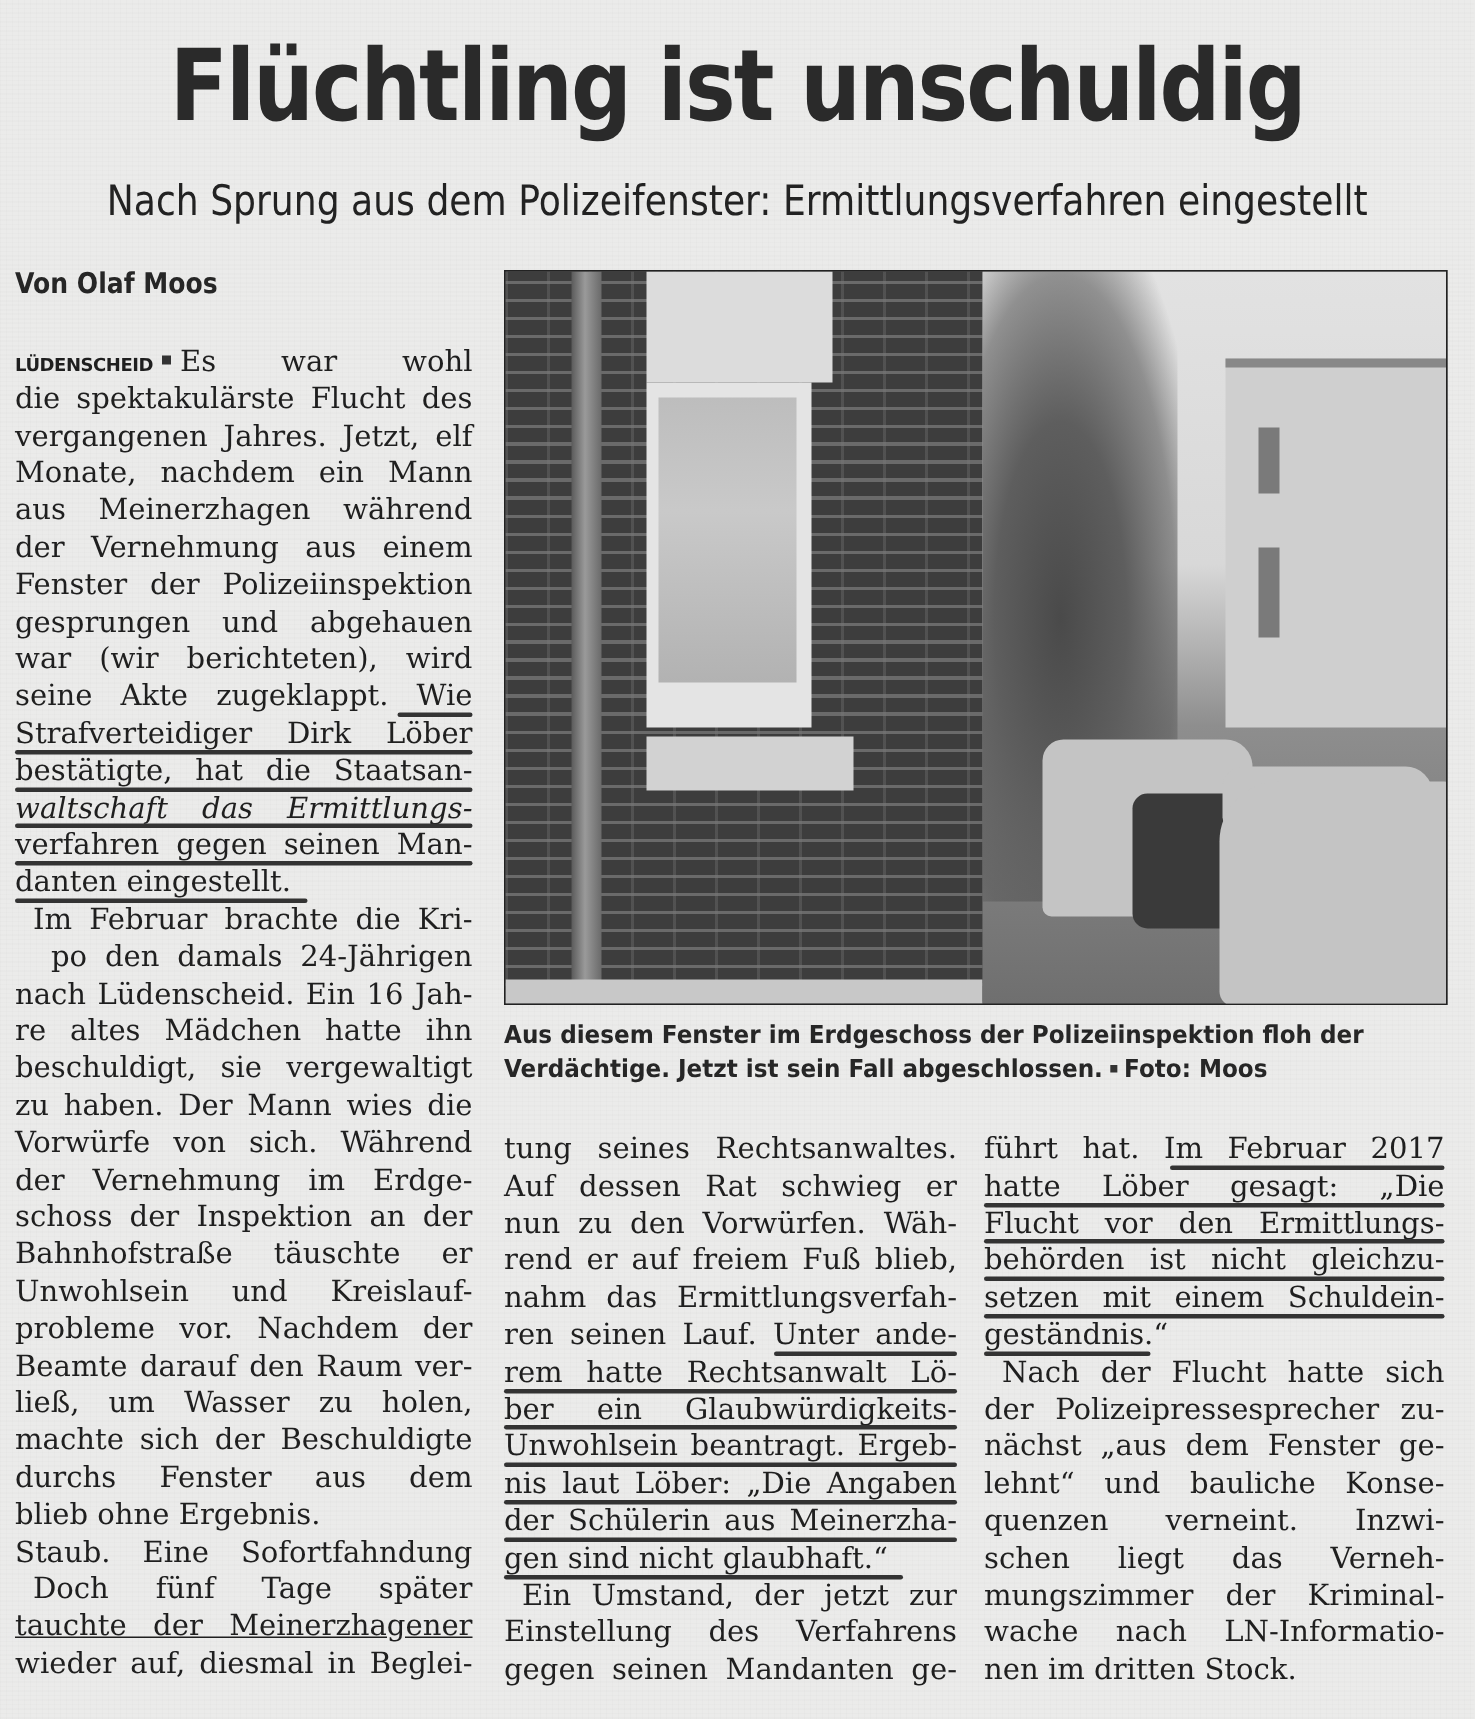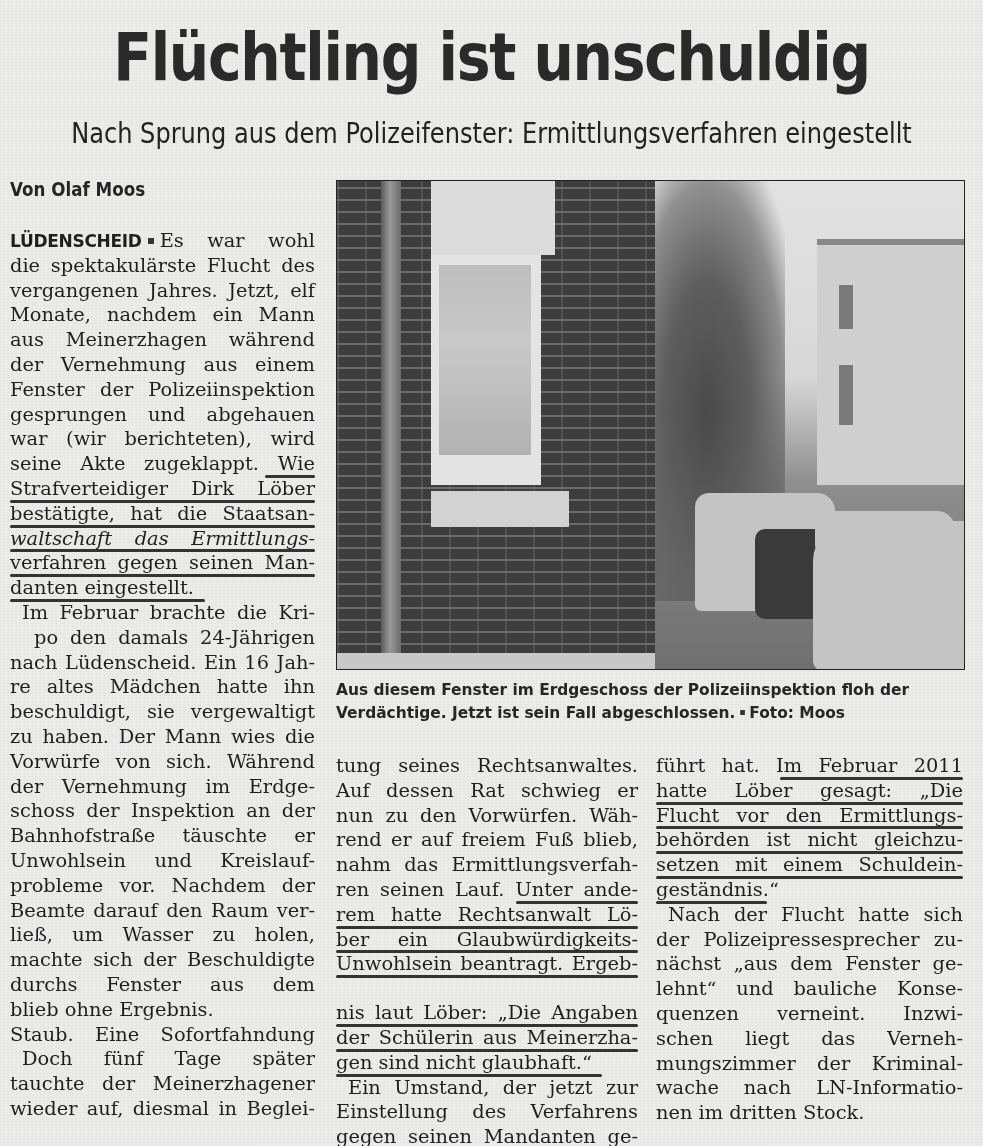--- a/index.html
+++ b/index.html
@@ -44,21 +44,21 @@
     text-align:justify; text-align-last:justify;
     height:24.8px; position:relative;
   }
   .col .ln.last { text-align-last:left; }
   .col .ln.indent { padding-left:12px; }
   .col .ln.ul::after {
     content:""; position:absolute; left:var(--ul-l,0); right:var(--ul-r,0);
     bottom:-1px; height:3px; background:#333; border-radius:2px;
   }
   .dateline {
-    font-family:"DejaVu Sans", sans-serif; font-weight:bold; font-size:17px;
+    font-family:"DejaVu Sans", sans-serif; font-weight:bold; font-size:12px;
     letter-spacing:-0.3px;
   }
   .sq { display:inline-block; width:6px; height:6px; background:#333; margin:0 6px 3px 6px; vertical-align:middle; }
   #col1 { left:10px; top:229px; width:305px; }
   #col2 { left:336px; top:754px; width:302px; }
   #col3 { left:656px; top:754px; width:307px; }
 
   .photo {
     position:absolute; left:336px; top:180px; width:627px; height:488px;
     border:1px solid #222; overflow:hidden; background:#555;
@@ -148,21 +148,21 @@
   <span class="ln" style="display: block;">Bahnhofstraße täuschte er</span>
   <span class="ln" style="display: block;">Unwohlsein und Kreislauf-</span>
   <span class="ln" style="display: block;">probleme vor. Nachdem der</span>
   <span class="ln" style="display: block;">Beamte darauf den Raum ver-</span>
   <span class="ln" style="display: block;">ließ, um Wasser zu holen,</span>
   <span class="ln" style="display: block;">machte sich der Beschuldigte</span>
   <span class="ln" style="display: block;">durchs Fenster aus dem</span>
   <span class="ln last" style="display: block;">blieb ohne Ergebnis.</span>
   <span class="ln" style="display: block;">Staub. Eine Sofortfahndung</span>
   <span class="ln indent" style="display: block;">Doch fünf Tage später</span>
-  <span class="ln" style="display: block;">tauchte der Meinerzhagener</span>
+  <span class="ln" style="display: block; text-decoration: underline;">tauchte der Meinerzhagener</span>
   <span class="ln" style="display: block;">wieder auf, diesmal in Beglei-</span>
 </div>
 
 <div class="photo">
   <div class="wall"></div>
   <div class="pipe"></div>
   <div class="lintel"></div>
   <div class="window-frame">
       <div class="window-glass"></div>
     </div>
@@ -188,30 +188,30 @@
 <div class="col" id="col2">
   <span class="ln" style="display: block;">tung seines Rechtsanwaltes.</span>
   <span class="ln" style="display: block;">Auf dessen Rat schwieg er</span>
   <span class="ln" style="display: block;">nun zu den Vorwürfen. Wäh-</span>
   <span class="ln" style="display: block;">rend er auf freiem Fuß blieb,</span>
   <span class="ln" style="display: block;">nahm das Ermittlungsverfah-</span>
   <span class="ln ul" style="--ul-l: 180px; display: block;">ren seinen Lauf. Unter ande-</span>
   <span class="ln ul" style="display: block;">rem hatte Rechtsanwalt Lö-</span>
   <span class="ln ul" style="display: block;">ber ein Glaubwürdigkeits-</span>
   <span class="ln ul" style="display: block;">Unwohlsein beantragt. Ergeb-</span>
-  <span class="ln ul" style="display: block; margin-top: 24px;">nis laut Löber: „Die Angaben</span>
+  <span class="ln ul" style="display: block;">nis laut Löber: „Die Angaben</span>
   <span class="ln ul" style="display: block;">der Schülerin aus Meinerzha-</span>
   <span class="ln last ul" style="--ul-r: 36px; display: block;">gen sind nicht glaubhaft.“</span>
   <span class="ln indent" style="display: block;">Ein Umstand, der jetzt zur</span>
   <span class="ln" style="display: block;">Einstellung des Verfahrens</span>
   <span class="ln" style="display: block;">gegen seinen Mandanten ge-</span>
 </div>
 
 <div class="col" id="col3">
-  <span class="ln ul" style="--ul-l: 124px; display: block;">führt hat. Im Februar 2011</span>
+  <span class="ln ul" style="--ul-l: 124px; display: block;">führt hat. Im Februar 2017</span>
   <span class="ln ul" style="display: block;">hatte Löber gesagt: „Die</span>
   <span class="ln ul" style="display: block;">Flucht vor den Ermittlungs-</span>
   <span class="ln ul" style="display: block;">behörden ist nicht gleichzu-</span>
   <span class="ln ul" style="display: block;">setzen mit einem Schuldein-</span>
   <span class="ln last ul" style="--ul-r: 196px; display: block;">geständnis.“</span>
   <span class="ln indent" style="display: block;">Nach der Flucht hatte sich</span>
   <span class="ln" style="display: block;">der Polizeipressesprecher zu-</span>
   <span class="ln" style="display: block;">nächst „aus dem Fenster ge-</span>
   <span class="ln" style="display: block;">lehnt“ und bauliche Konse-</span>
   <span class="ln" style="display: block;">quenzen verneint. Inzwi-</span>

